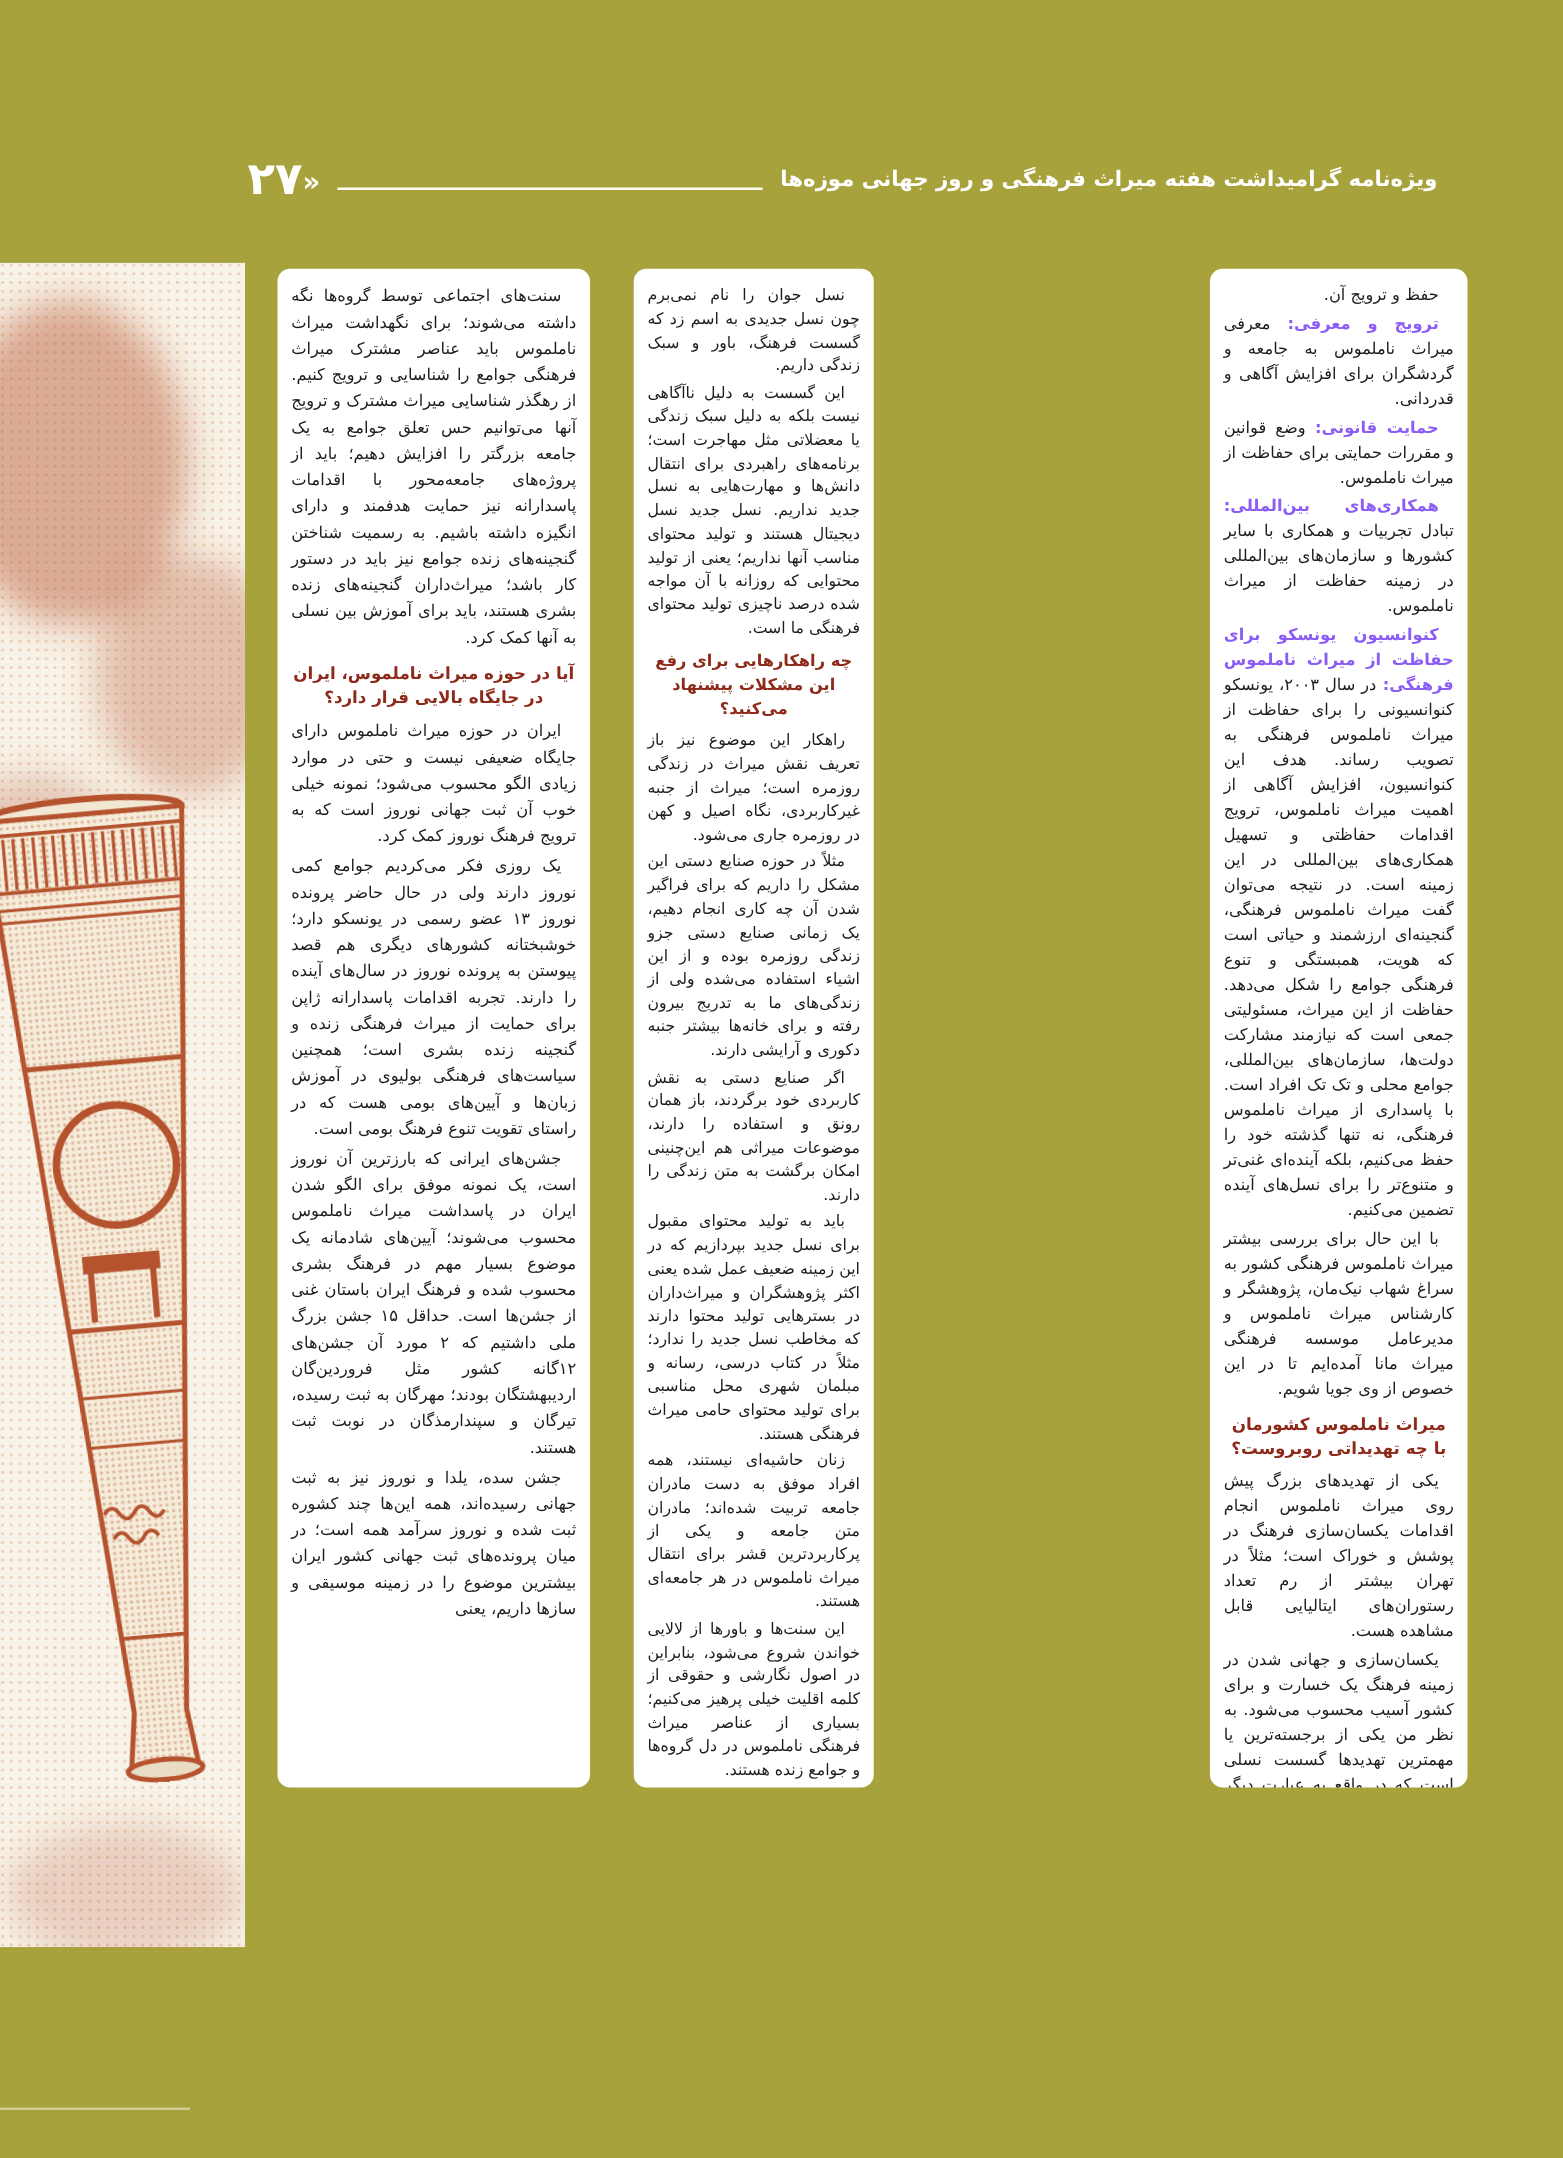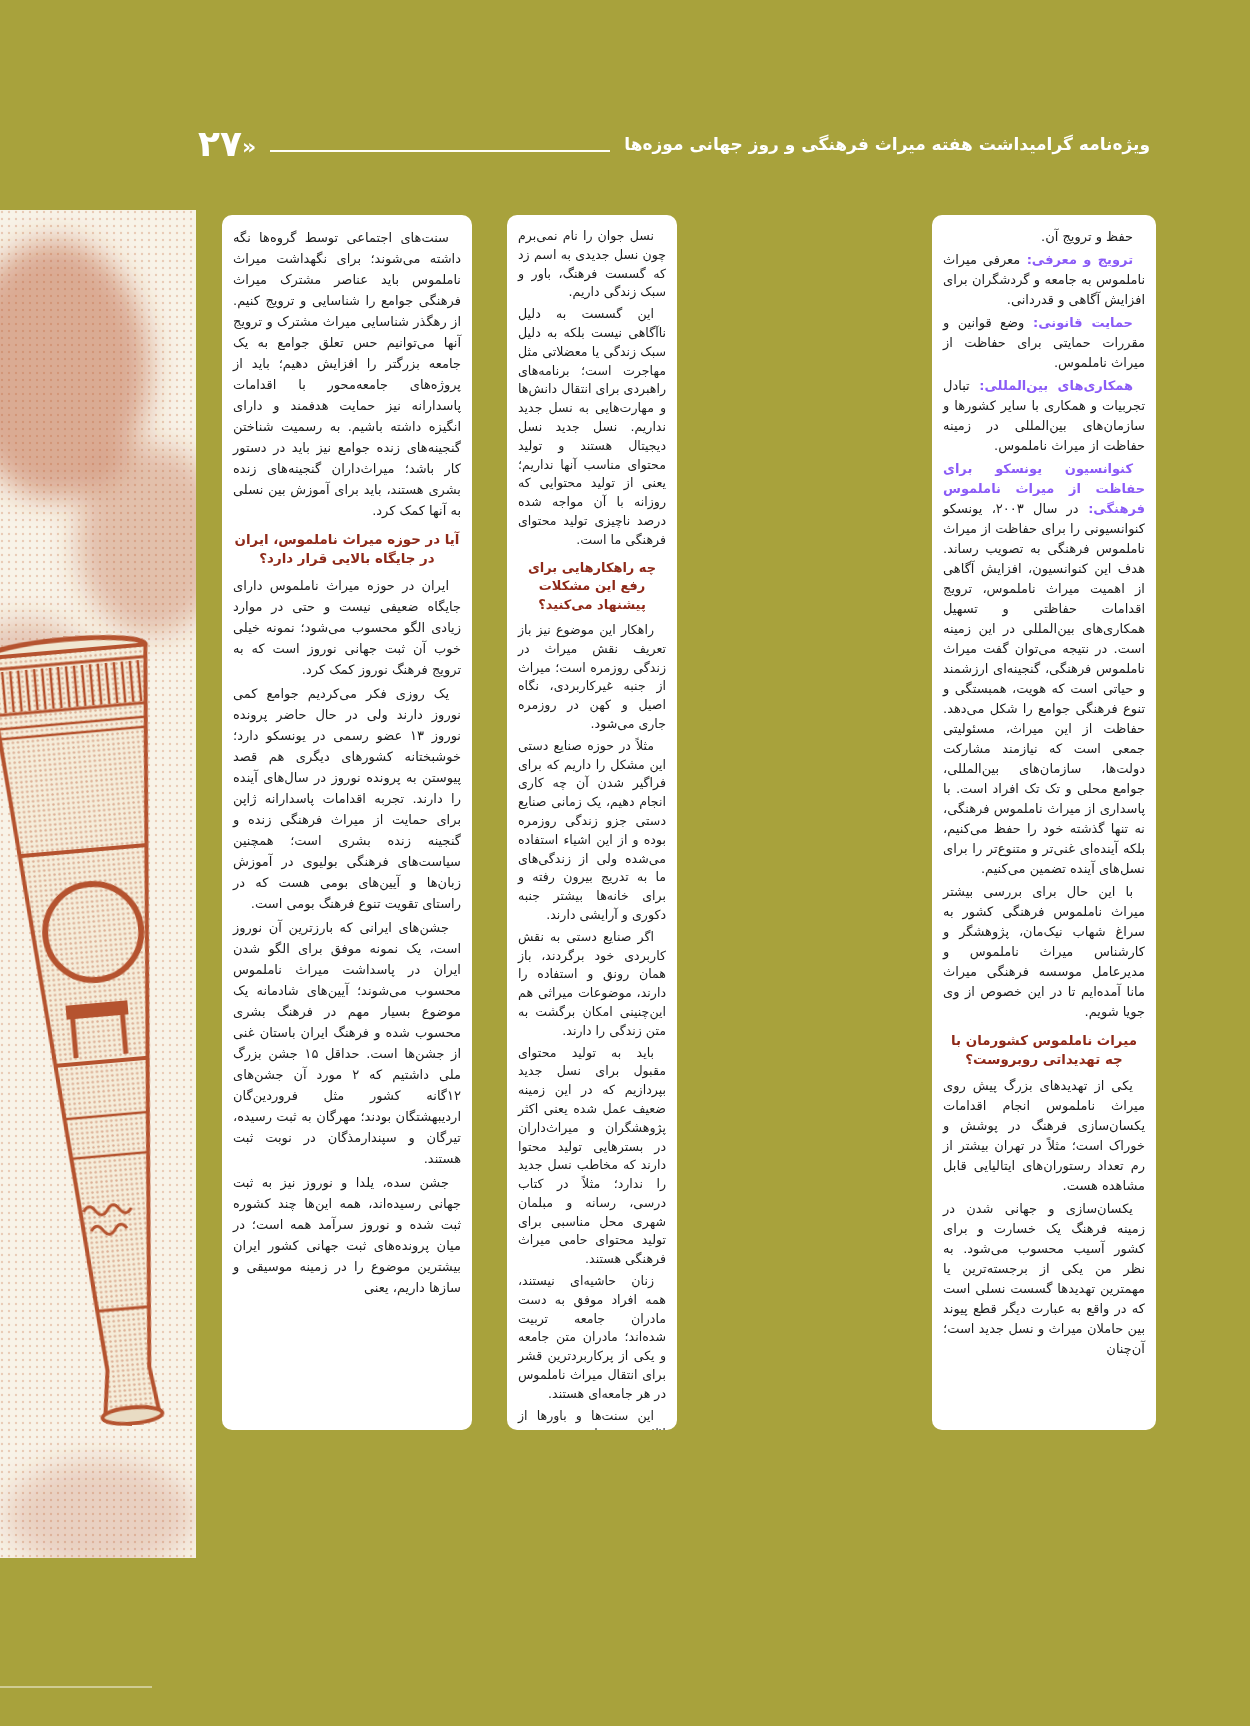--- a/index.html
+++ b/index.html
@@ -43,22 +43,22 @@
   
   .col{
     position:absolute; top:215px; height:1215px;
     background:var(--colbg);
     border-radius:10px;
     padding:12px 11px;
     text-align:justify;
     overflow:hidden;
     margin-left:15px;
   }
-  .col-right{left:917px;width:224px;font-size:13px;line-height:20px;}
-  .col-middle{left:492px;width:170px;font-size:12.6px;line-height:18.8px;}
+  .col-right{left:953px;width:206px;font-size:13px;line-height:20px;}
+  .col-middle{left:492px;width:192px;font-size:12.6px;line-height:18.8px;}
   .col-left{left:207px;width:250px;font-size:13px;line-height:21px;}
   .para{text-indent:12px;margin:0 0 3px;}
   .para strong{font-weight:700;color:#8b5cf6;}
   .q{
     font-size:1.03em;font-weight:700;color:var(--heading-red);
     text-align:center;text-indent:0;margin:9px 0 6px;line-height:1.45;
   }
   
   .footer-rule{
     position:absolute;left:0;top:1686px;width:152px;height:2px;

